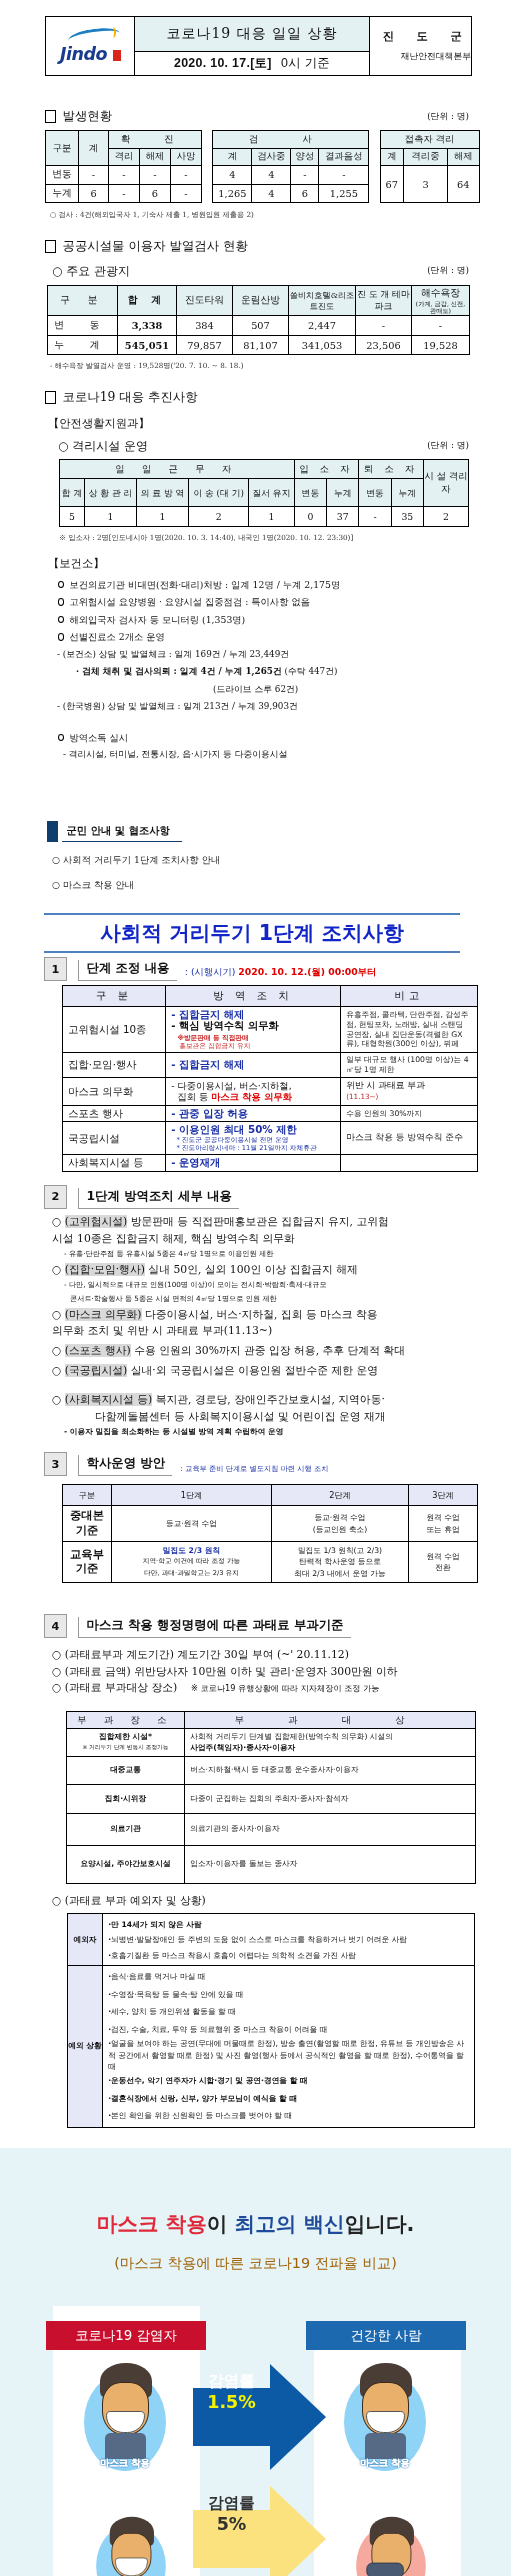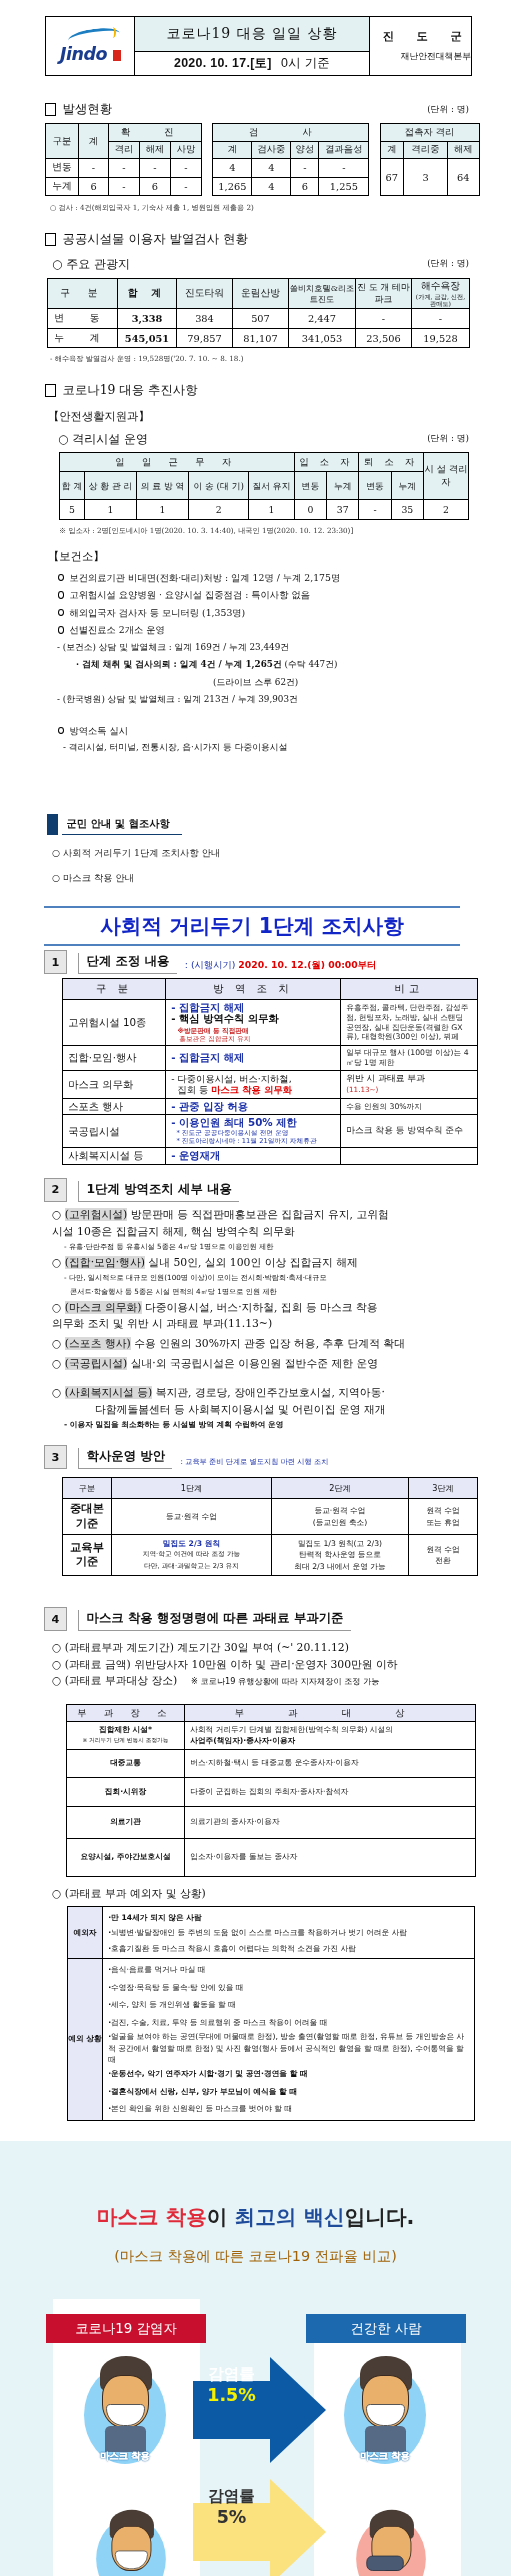--- a/index.html
+++ b/index.html
@@ -154,21 +154,21 @@
         <span>2020. 10. 17.[토]</span>
         <span class="norm">0시 기준</span>
       </div>
     </div>
     <div class="hdr-org">
       <div class="o1">진 도 군</div>
       <div class="o2">재난안전대책본부</div>
     </div>
   </div>
 
-  <div class="row-h" style="margin-top:25px;">
+  <div class="row-h" style="margin-top:32px;">
     <div class="sec-h">
         <span class="sq"></span>
         <span>발생현황</span>
       </div>
     <span class="unit" style="top:3.1px;">(단위 : 명)</span>
   </div>
   <div class="occ">
     <table style="width:157px;">
       <tbody>
           <tr>

